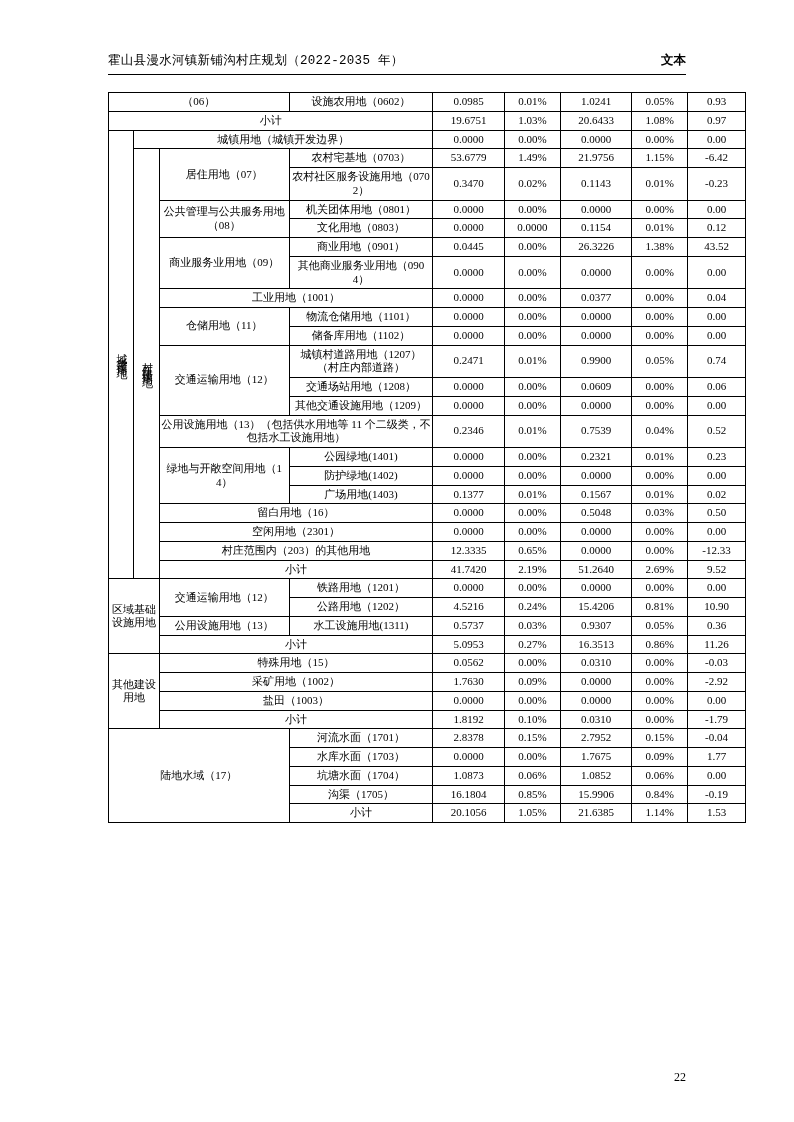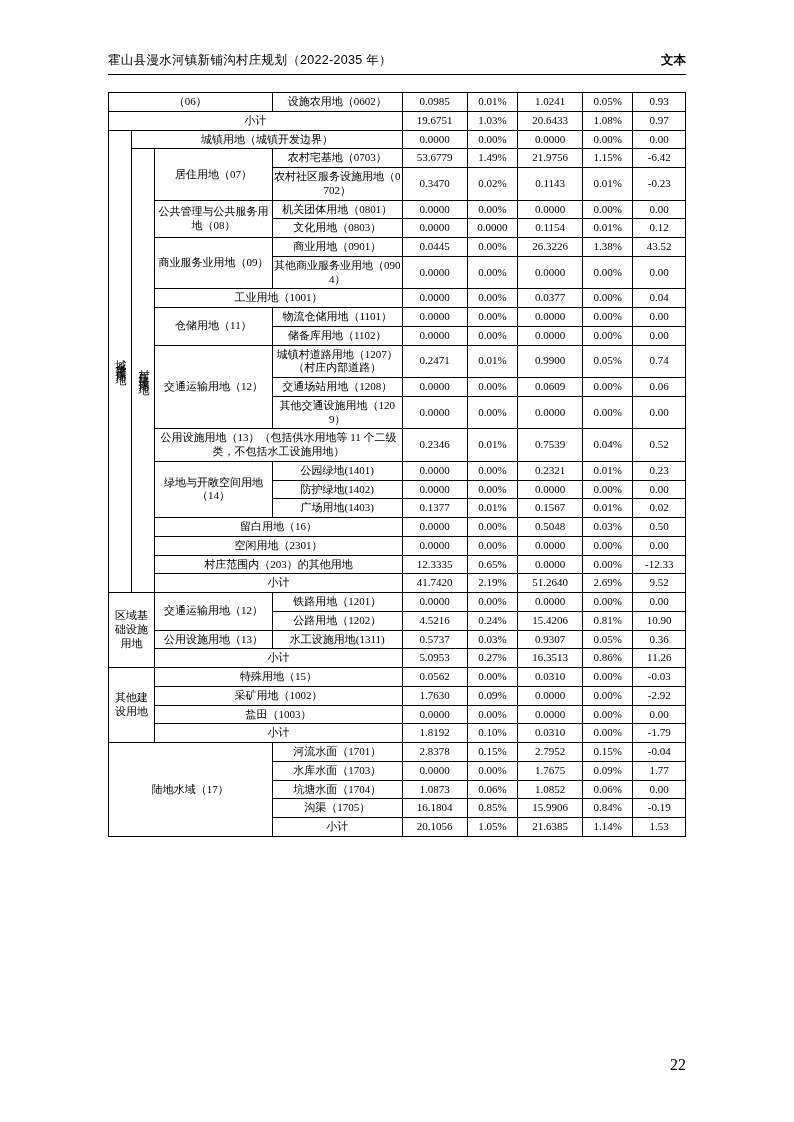--- a/index.html
+++ b/index.html
@@ -25,48 +25,48 @@
     position: absolute;
     top: 52px;
     left: 108px;
     right: 108px;
     display: flex;
     justify-content: space-between;
     align-items: baseline;
     font-size: 12.5px;
   }
   .header-title {
-    font-family: Liberation Sans, sans-serif;
+    font-family: Liberation Mono, monospace;
     letter-spacing: 0.3px;
   }
   .header-right {
     font-size: 12.5px;
     font-weight: bold;
   }
   .header-rule {
     position: absolute;
     top: 74px;
     left: 108px;
     right: 108px;
     border-bottom: 1px solid #000;
     height: 0;
   }
   .footer {
     position: absolute;
-    bottom: 48px;
+    bottom: 37px;
     right: 108px;
-    font-size: 16px;
+    font-size: 12px;
   }
   table.main {
     position: absolute;
     top: 92px;
     left: 108px;
     border-collapse: collapse;
     table-layout: fixed;
-    width: 578px;
+    width: 638px;
     font-size: 11px;
   }
   table.main td {
     border: 1px solid #000;
     text-align: center;
     vertical-align: middle;
     padding: 2px 1px;
     line-height: 1.25;
     word-break: break-all;
   }

